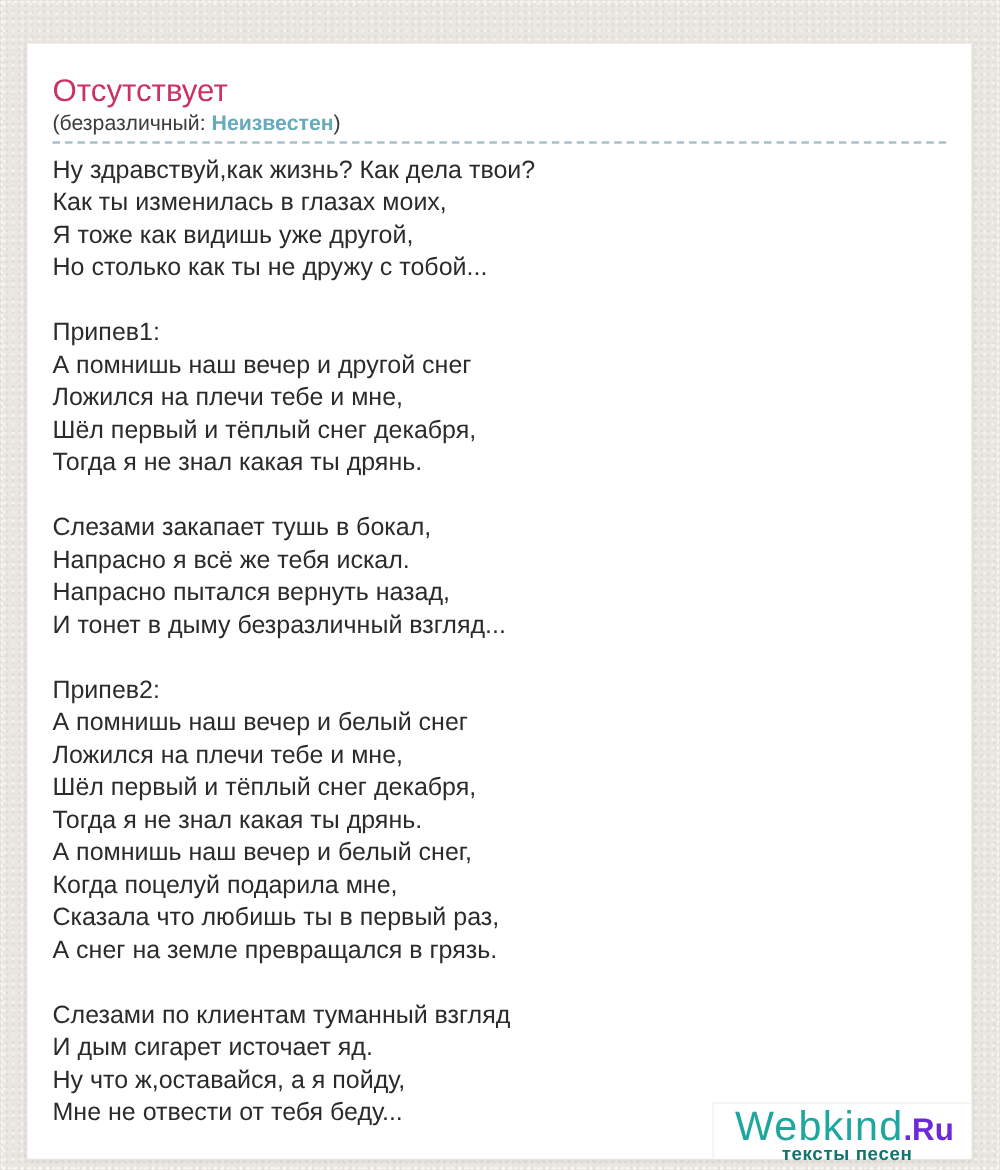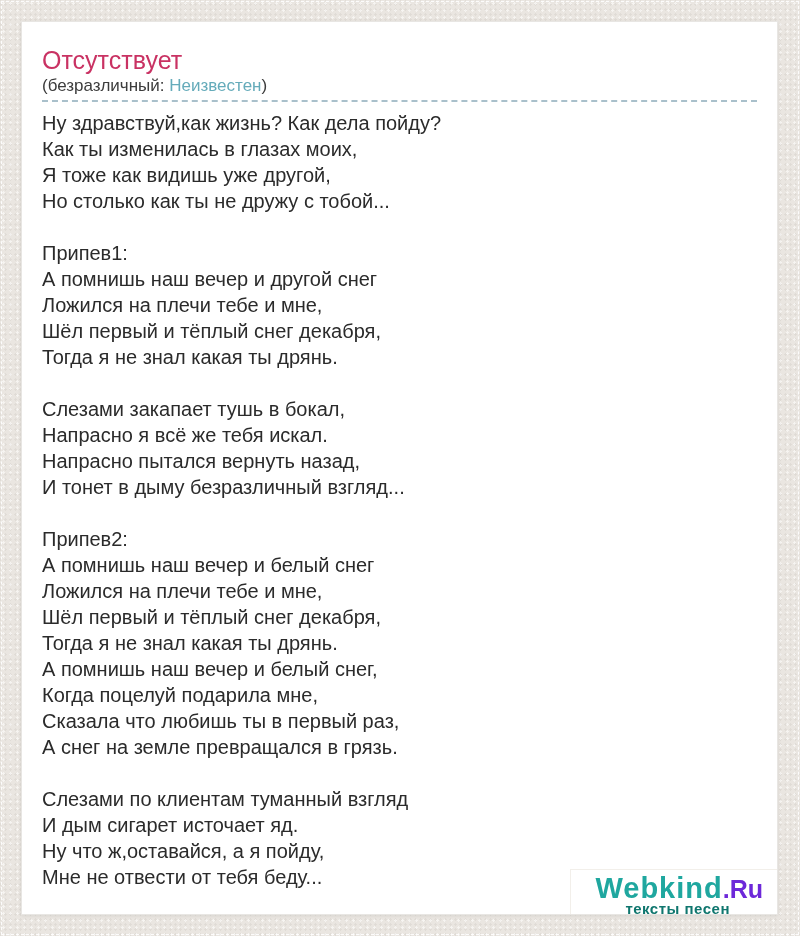--- a/index.html
+++ b/index.html
@@ -21,21 +21,21 @@
   }
   .viewport-frame {
     position: absolute;
     inset: 1px;
     border: 1px dashed rgba(255,255,255,0.9);
     pointer-events: none;
   }
   .card {
     position: absolute;
     left: 21px;
-    top: 21px;
+    top: 34px;
     width: 757px;
     height: 894px;
     box-sizing: border-box;
     background: #ffffff;
     border: 1px solid rgba(190,184,176,0.35);
     box-shadow: 0 1px 4px rgba(0,0,0,0.08);
     padding: 24px 20px;
   }
   h1.title {
     margin: 0;
@@ -47,20 +47,21 @@
   .artist-line {
     font-size: 17px;
     line-height: 22px;
     color: #3C3C3C;
     margin-top: 1px;
   }
   .artist-link {
     color: #65ABBA;
     text-decoration: none;
     cursor: pointer;
+    font-weight: bold;
   }
   .separator {
     border: 0;
     border-bottom: 2px dashed #A9C0CB;
     margin: 3px 0 0 0;
     height: 0;
   }
   .lyrics {
     margin-top: 8px;
     font-size: 20px;
@@ -88,22 +89,22 @@
     padding: 2px 14px 0 0;
     text-decoration: none;
     display: block;
     cursor: pointer;
   }
   .logo-line {
     line-height: 32px;
     white-space: nowrap;
   }
   .logo-main {
-    font-size: 29px;
-    font-weight: 700;
+    font-size: 33px;
+    font-weight: 400;
     letter-spacing: 1px;
     color: #1FA79F;
     text-align: right;
   }
   .logo-suffix {
     font-size: 25px;
     font-weight: 700;
     color: #6d28d9;
   }
   .logo-tagline {
@@ -123,21 +124,21 @@
 
 <main class="card">
 
   <h1 class="title">Отсутствует</h1>
 
   <div class="artist-line"><span>(безразличный: </span><a class="artist-link">Неизвестен</a><span>)</span></div>
 
   <hr class="separator">
 
   <div class="lyrics">
-    <p>Ну здравствуй,как жизнь? Как дела пойду?
+    <p>Ну здравствуй,как жизнь? Как дела твои?
 Как ты изменилась в глазах моих,
 Я тоже как видишь уже другой,
 Но столько как ты не дружу с тобой...</p>
     <p>Припев1:
 А помнишь наш вечер и другой снег
 Ложился на плечи тебе и мне,
 Шёл первый и тёплый снег декабря,
 Тогда я не знал какая ты дрянь.</p>
     <p>Слезами закапает тушь в бокал,
 Напрасно я всё же тебя искал.

